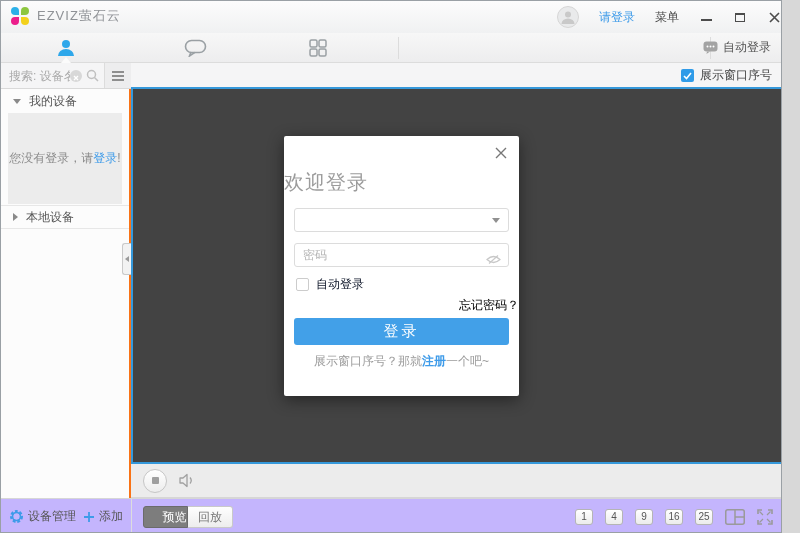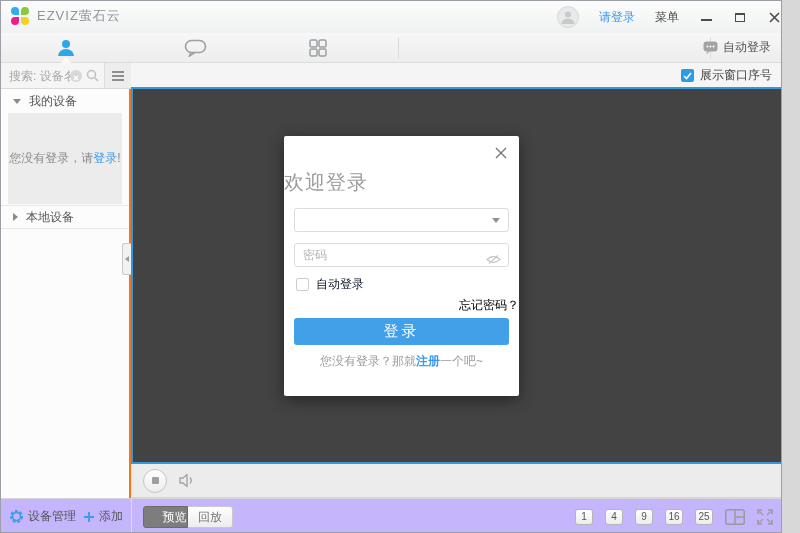--- a/index.html
+++ b/index.html
@@ -281,21 +281,21 @@
     <div class="auto-row">
       <span class="cbx-off"></span>
       <span class="auto-label">自动登录</span>
     </div>
 
     <div class="forgot">忘记密码？</div>
 
     <div class="login-btn">登录</div>
 
     <div class="register">
-      <span>您没有登录？那就</span><span class="reg-lnk">注册</span><span>一个吧~</span>
+      <span>展示窗口序号？那就</span><span class="reg-lnk">注册</span><span>一个吧~</span>
     </div>
   </div>
 
   <div class="ctrlrow">
     <span class="stop-btn">
       <span class="stop-sq"></span>
     </span>
     <span class="vol">
       <svg width="18" height="15" viewBox="0 0 18 15">
         <path d="M1 5 L4 5 L8 1.5 L8 13.5 L4 10 L1 10 Z" fill="none" stroke="#a0a0a0" stroke-width="1.3" stroke-linejoin="round"></path>

